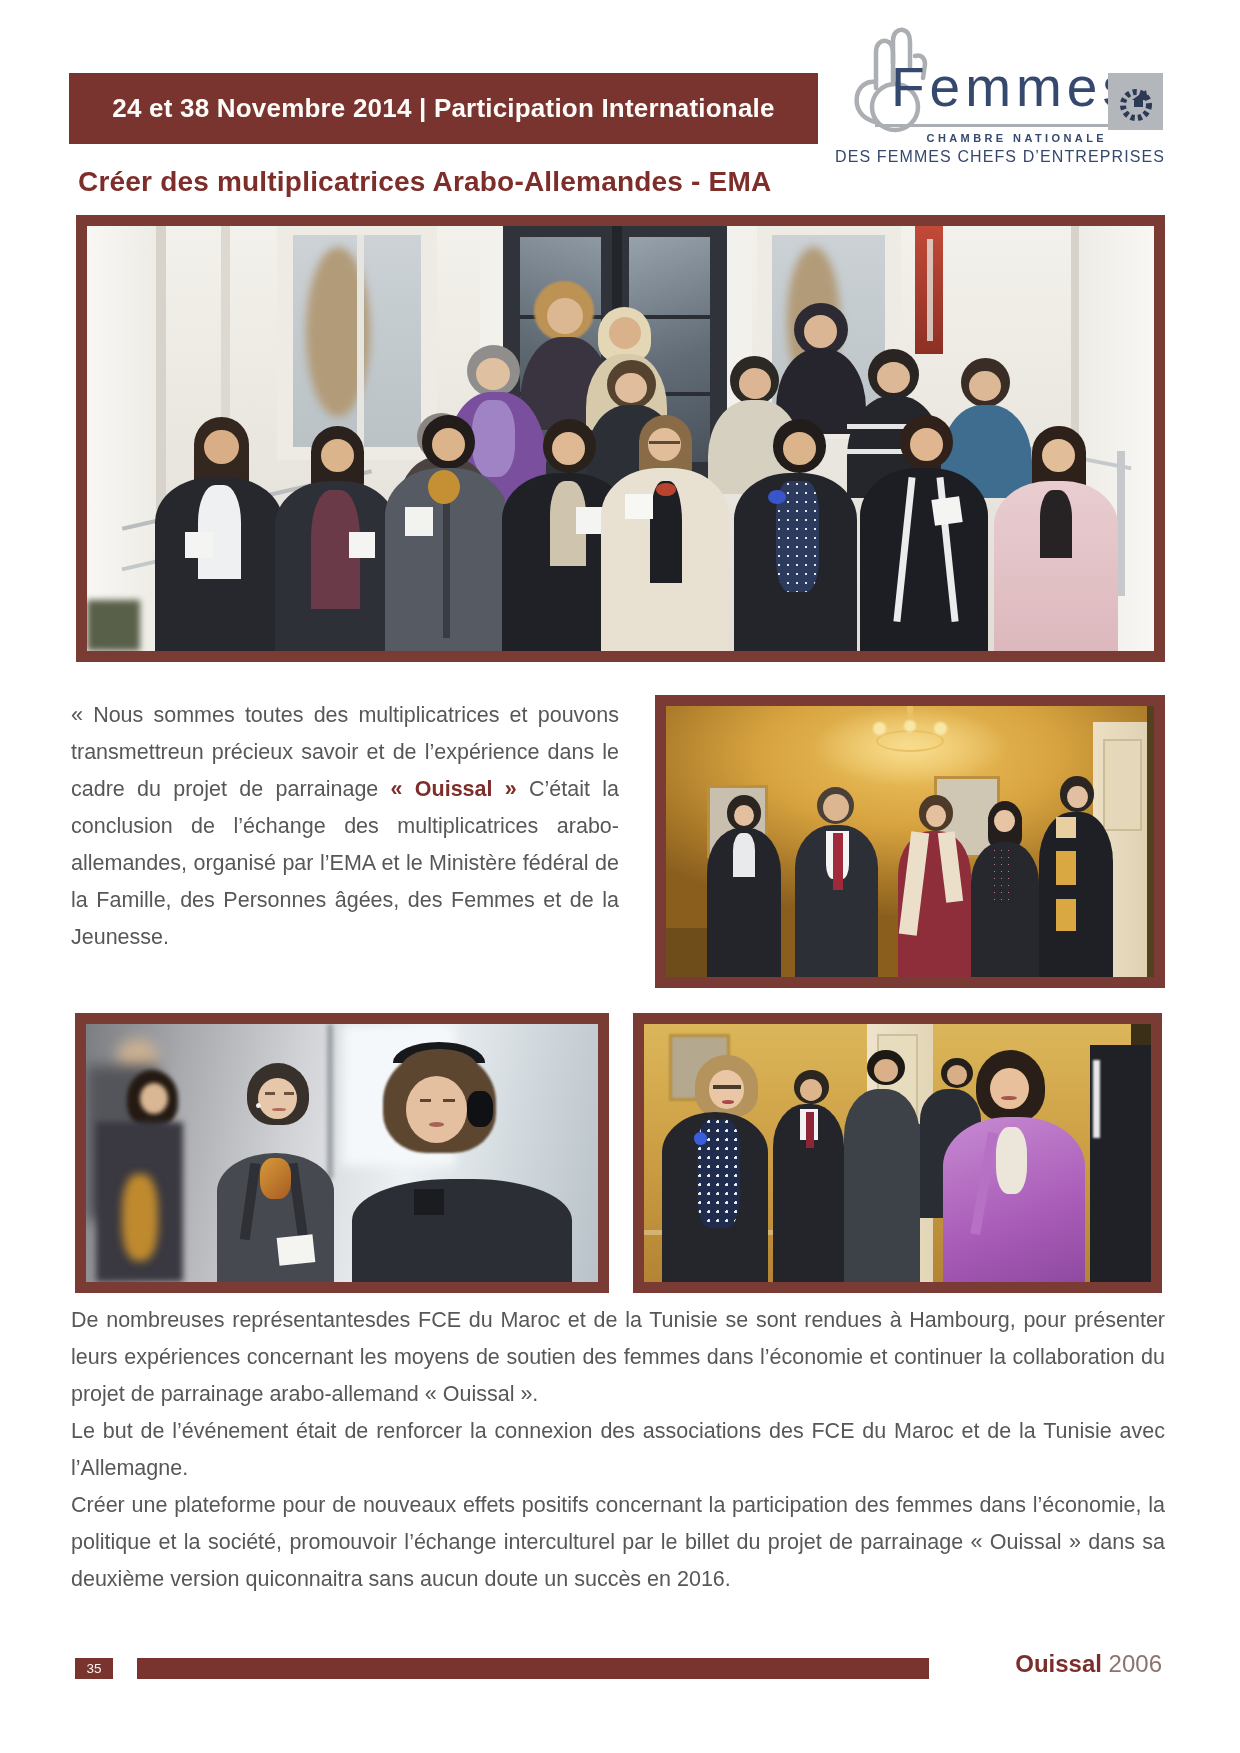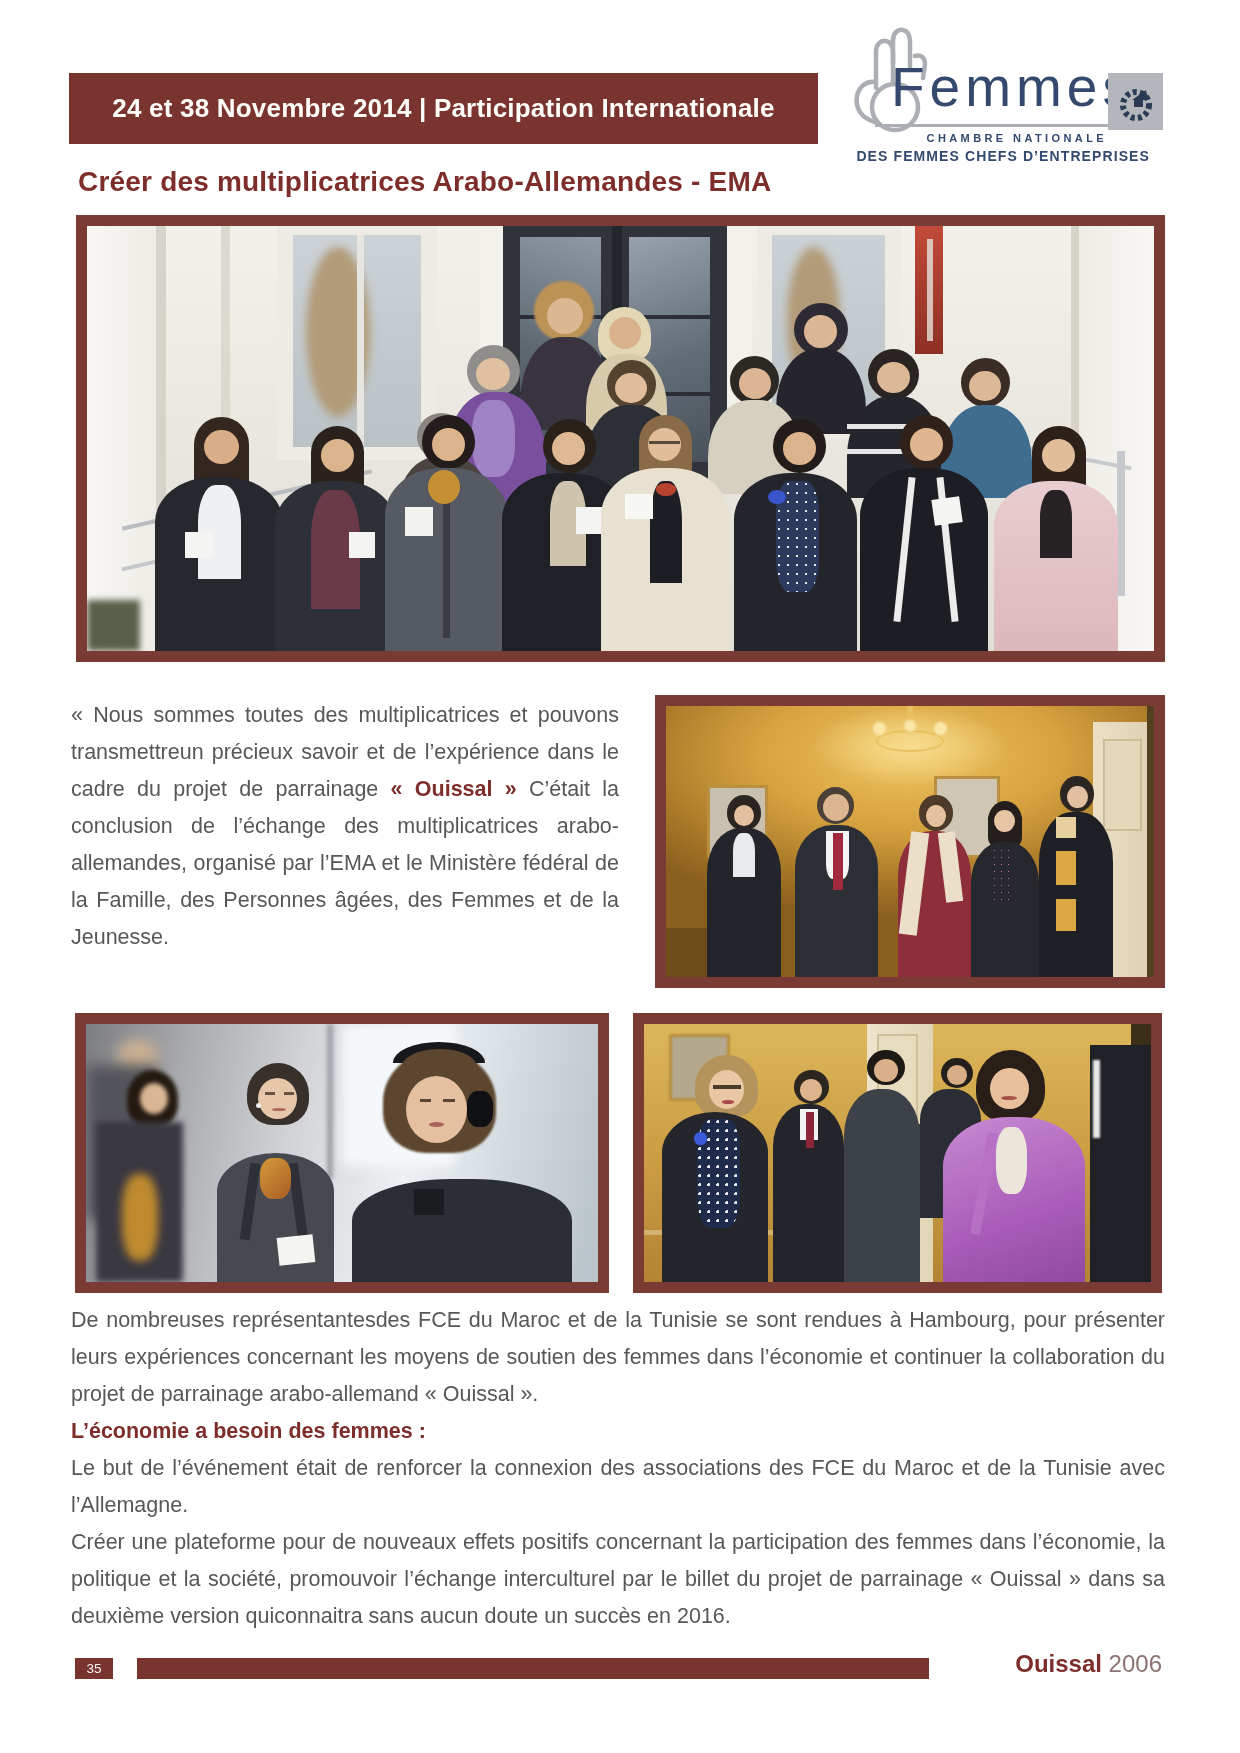--- a/index.html
+++ b/index.html
@@ -27,21 +27,21 @@
   .logo .rule{position:absolute;left:30px;top:104px;width:234px;height:3px;background:var(--logo-gray);}
   .logo .gear{
     position:absolute;left:263px;top:53px;width:55px;height:57px;background:#b3b6ba;
     display:flex;align-items:center;justify-content:center;
   }
   .logo .sub1{
     position:absolute;right:60px;top:112px;font-size:11px;font-weight:bold;
     letter-spacing:3.4px;color:var(--navy);white-space:nowrap;
   }
   .logo .sub2{
-    position:absolute;right:17px;top:128px;font-size:14px;font-weight:bold;
+    position:absolute;right:2px;top:128px;font-size:16px;font-weight:normal;
     letter-spacing:1.1px;color:var(--navy);white-space:nowrap;
   }
   .title{
     position:absolute;left:78px;top:166px;font-size:28px;font-weight:bold;
     color:var(--maroon-text);letter-spacing:.2px;
   }
   
   .photo{
     position:absolute;border:11px solid var(--frame);background:#e8e6e0;overflow:hidden;
   }
@@ -324,20 +324,19 @@
       <div class="sh" style="left: 59%; top: 36%; width: 28%; height: 64%; background: linear-gradient(160deg, rgb(199, 138, 210) 0%, rgb(169, 92, 184) 60%, rgb(143, 74, 160) 100%); border-radius: 46% 46% 0px 0px / 30% 30% 0px 0px;"></div>
       <div class="sh" style="left: 66%; top: 42%; width: 2%; height: 40%; background: rgb(182, 113, 196); transform: rotate(10deg);"></div>
       <div class="sh" style="left: 69.5%; top: 40%; width: 6%; height: 26%; background: radial-gradient(circle, rgb(204, 170, 170) 15%, transparent 16%) 0px 0px / 6px 6px, rgb(236, 230, 218); border-radius: 40%;"></div>
     </div>
   </div>
 
 <p class="p-lead"><span>« Nous sommes toutes des multiplicatrices et pouvons transmettreun précieux savoir et de l’expérience dans le cadre du projet de parrainage </span><span class="ouissal">« Ouissal »</span><span> C’était la conclusion de l’échange des multiplicatrices arabo-allemandes, organisé par l’EMA et le Ministère fédéral de la Famille, des Personnes âgées, des Femmes et de la Jeunesse.</span></p>
 
 <div class="lower">
   <p>De nombreuses représentantesdes FCE du Maroc et de la Tunisie se sont rendues à Hambourg, pour présenter leurs expériences concernant les moyens de soutien des femmes dans l’économie et continuer la collaboration du projet de parrainage arabo-allemand « Ouissal ».</p>
-  <h2>L’économie a besoin des femmes :</h2>
   <p>Le but de l’événement était de renforcer la connexion des associations des FCE du Maroc et de la Tunisie avec l’Allemagne.</p>
   <p>Créer une plateforme pour de nouveaux effets positifs concernant la participation des femmes dans l’économie, la politique et la société, promouvoir l’échange interculturel par le billet du projet de parrainage « Ouissal » dans sa deuxième version  quiconnaitra sans aucun doute un succès en 2016.</p>
 </div>
 
 <div class="page-num">35</div>
 <div class="footer-bar"></div>
 <div class="footer-date"><span class="m">Ouissal</span> <span class="y">2006</span></div>
 
 </body></html>

